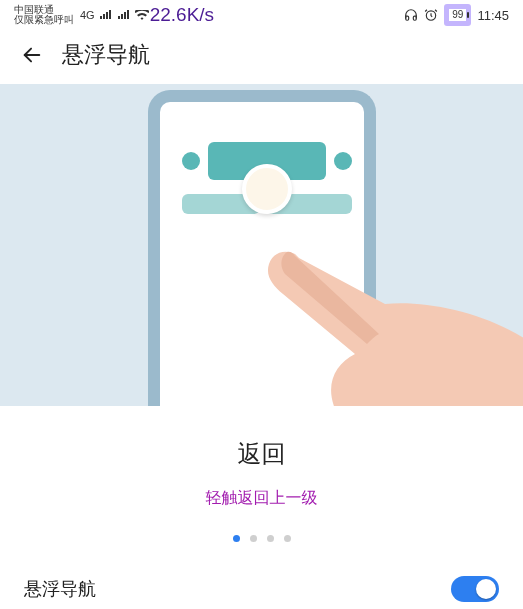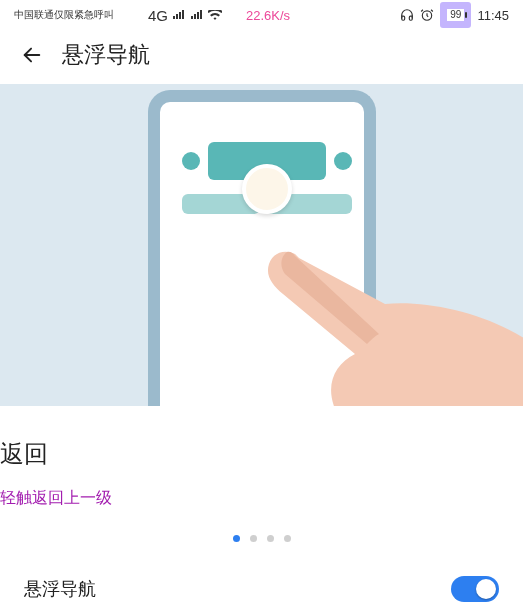--- a/index.html
+++ b/index.html
@@ -12,25 +12,25 @@
     position: relative;
   }
   .status-bar {
     height: 28px;
     display: flex;
     align-items: center;
     padding: 2px 14px 0 14px;
     font-size: 11px;
     color: #333;
   }
-  .status-left { display: flex; flex-direction: row; line-height: 1.05; font-size: 10px; }
+  .status-left { display: flex; flex-direction: column; line-height: 1.05; font-size: 10px; }
   .status-icons { display: flex; align-items: center; gap: 4px; margin-left: 6px; }
-  .status-speed { margin-left: 24px; font-size: 13px; color: #ec4899; }
+  .status-speed { margin-left: 1px; font-size: 19px; color: #4c1d95; }
   .status-right { margin-left: auto; display: flex; align-items: center; gap: 6px; font-size: 13px; }
-  .batt { border: 7px solid #c4b5fd; border-radius: 3px; padding: 0 3px; font-size: 10px; line-height: 12px; position: relative; text-align: center; }
+  .batt { border: 5px solid #c4b5fd; border-radius: 3px; padding: 0 3px; font-size: 10px; line-height: 12px; position: relative; text-align: center; }
   .batt::after { content: ""; position: absolute; right: -3px; top: 3px; width: 2px; height: 6px; background: #333; border-radius: 1px; }
   .header {
     display: flex;
     align-items: center;
     padding: 12px 18px 14px 18px;
   }
   .back-arrow {
     width: 28px; height: 28px;
     display: flex; align-items: center; justify-content: center;
   }
@@ -54,21 +54,21 @@
   .dot-l { position: absolute; left: 22px; top: 50px; width: 18px; height: 18px; background: #59b7b6; border-radius: 50%; }
   .dot-r { position: absolute; left: 174px; top: 50px; width: 18px; height: 18px; background: #59b7b6; border-radius: 50%; }
   .bar2 { position: absolute; left: 22px; top: 92px; width: 78px; height: 20px; background: #a4d6d5; border-radius: 6px; }
   .bar3 { position: absolute; left: 106px; top: 92px; width: 86px; height: 20px; background: #a4d6d5; border-radius: 6px; }
   .nav-btn {
     position: absolute; left: 82px; top: 62px; width: 50px; height: 50px;
     background: #fdf6e9; border: 4px solid #fff; border-radius: 50%;
     box-shadow: 0 2px 4px rgba(0,0,0,0.15);
   }
   .hand { position: absolute; left: 235px; top: 160px; width: 320px; height: 260px; }
-  .caption-area { padding-top: 32px; }
+  .caption-area { text-align: center; padding-top: 32px; }
   .caption-title { font-size: 24px; color: #222; font-weight: 400; }
   .caption-sub { font-size: 16px; color: #a21caf; margin-top: 18px; }
   .dots { display: flex; justify-content: center; gap: 10px; margin-top: 26px; }
   .dot { width: 7px; height: 7px; background: #cfcfcf; border-radius: 50%; }
   .dot.active { background: #2d7ff0; }
   .setting-row {
     display: flex; align-items: center; justify-content: space-between;
     padding: 0 24px; margin-top: 34px;
   }
   .setting-label { font-size: 18px; color: #222; }
@@ -83,21 +83,21 @@
 </style>
 </head>
 <body>
 
 <div class="status-bar">
   <div class="status-left">
     <span>中国联通</span>
     <span>仅限紧急呼叫</span>
   </div>
   <div class="status-icons">
-    <span style="font-size:15px;margin-left:28px;">4G</span>
+    <span style="font-size:11px;">4G</span>
     <svg width="14" height="10" viewBox="0 0 14 10">
         <path d="M1 9h2V6H1zM4 9h2V4H4zM7 9h2V2H7zM10 9h2V0h-2z" fill="#333"></path>
       </svg>
     <svg width="14" height="10" viewBox="0 0 14 10">
         <path d="M1 9h2V6H1zM4 9h2V4H4zM7 9h2V2H7zM10 9h2V0h-2z" fill="#333"></path>
       </svg>
     <svg width="14" height="11" viewBox="0 0 14 11">
         <path d="M7 10L8.5 8.2a2.3 2.3 0 00-3 0zM3.5 6.5a5.3 5.3 0 017 0L12 5a7.5 7.5 0 00-10 0zM0.5 3a11 11 0 0113 0L15 1.5a13 13 0 00-16 0z" fill="#333"></path>
       </svg>
   </div>

